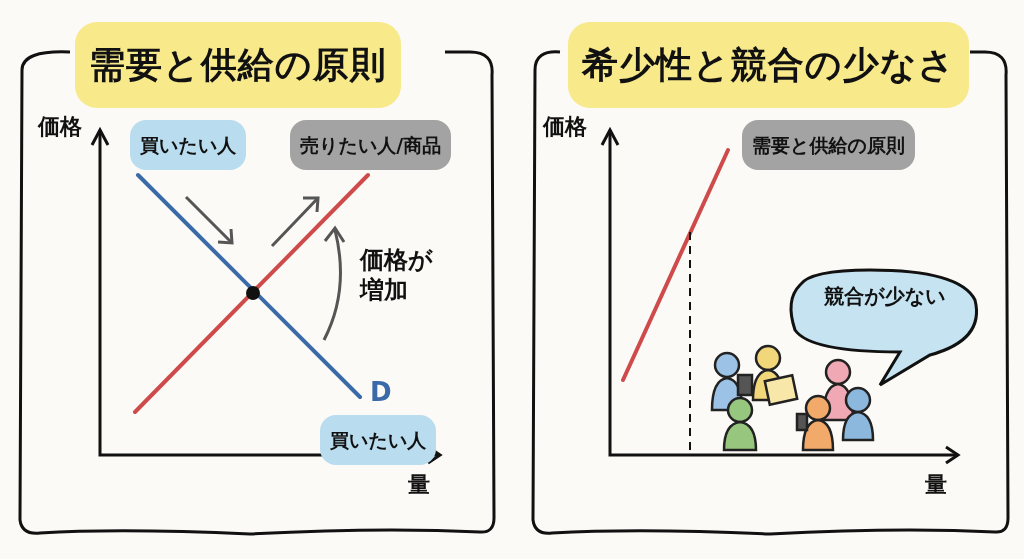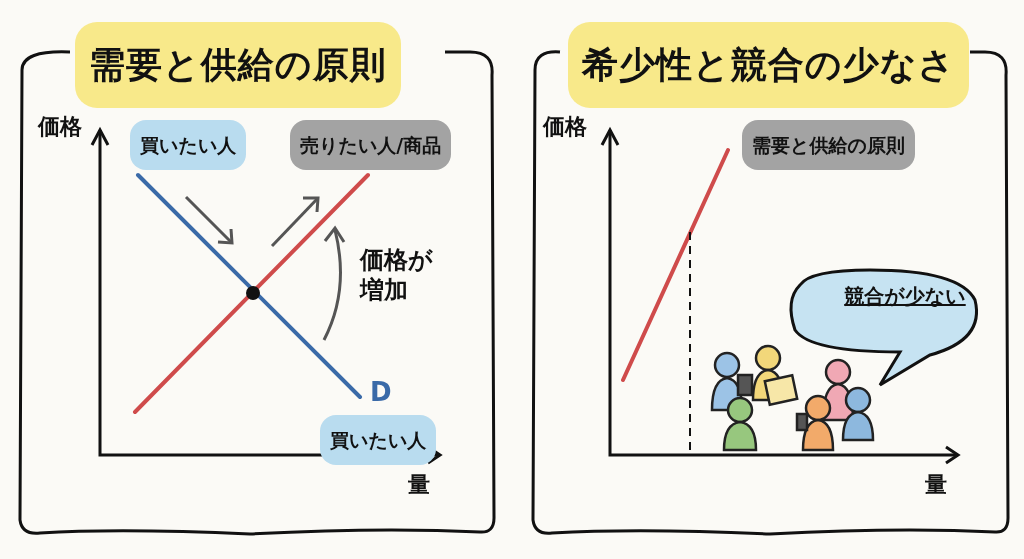--- a/index.html
+++ b/index.html
@@ -77,16 +77,16 @@
         <path d="M803 450 Q803 422 818 420 Q833 422 833 450 Z" fill="#f2aa6a"></path>
       <rect x="738" y="375" width="14" height="20" fill="#555"></rect>
       <rect x="767" y="378" width="28" height="24" fill="#f7e7a8" transform="rotate(-12 781 390)"></rect>
       <rect x="797" y="414" width="10" height="16" fill="#555"></rect>
     </g>
   </svg>
   <div class="title" style="left:568px;top:22px;">希少性と競合の少なさ</div>
   <div class="lbl" style="left:543px;top:112px;">価格</div>
   <div class="lbl" style="left:925px;top:470px;">量</div>
   <div class="pill red" style="left:742px;top:120px;">需要と供給の原則</div>
-  <div class="bubble" style="left:820px;top:282px;width:170px;text-decoration:underline;">
+  <div class="bubble" style="left:800px;top:282px;width:170px;">
     <div>競合が少ない</div>
   </div>
 </div>
 
 </body></html>

